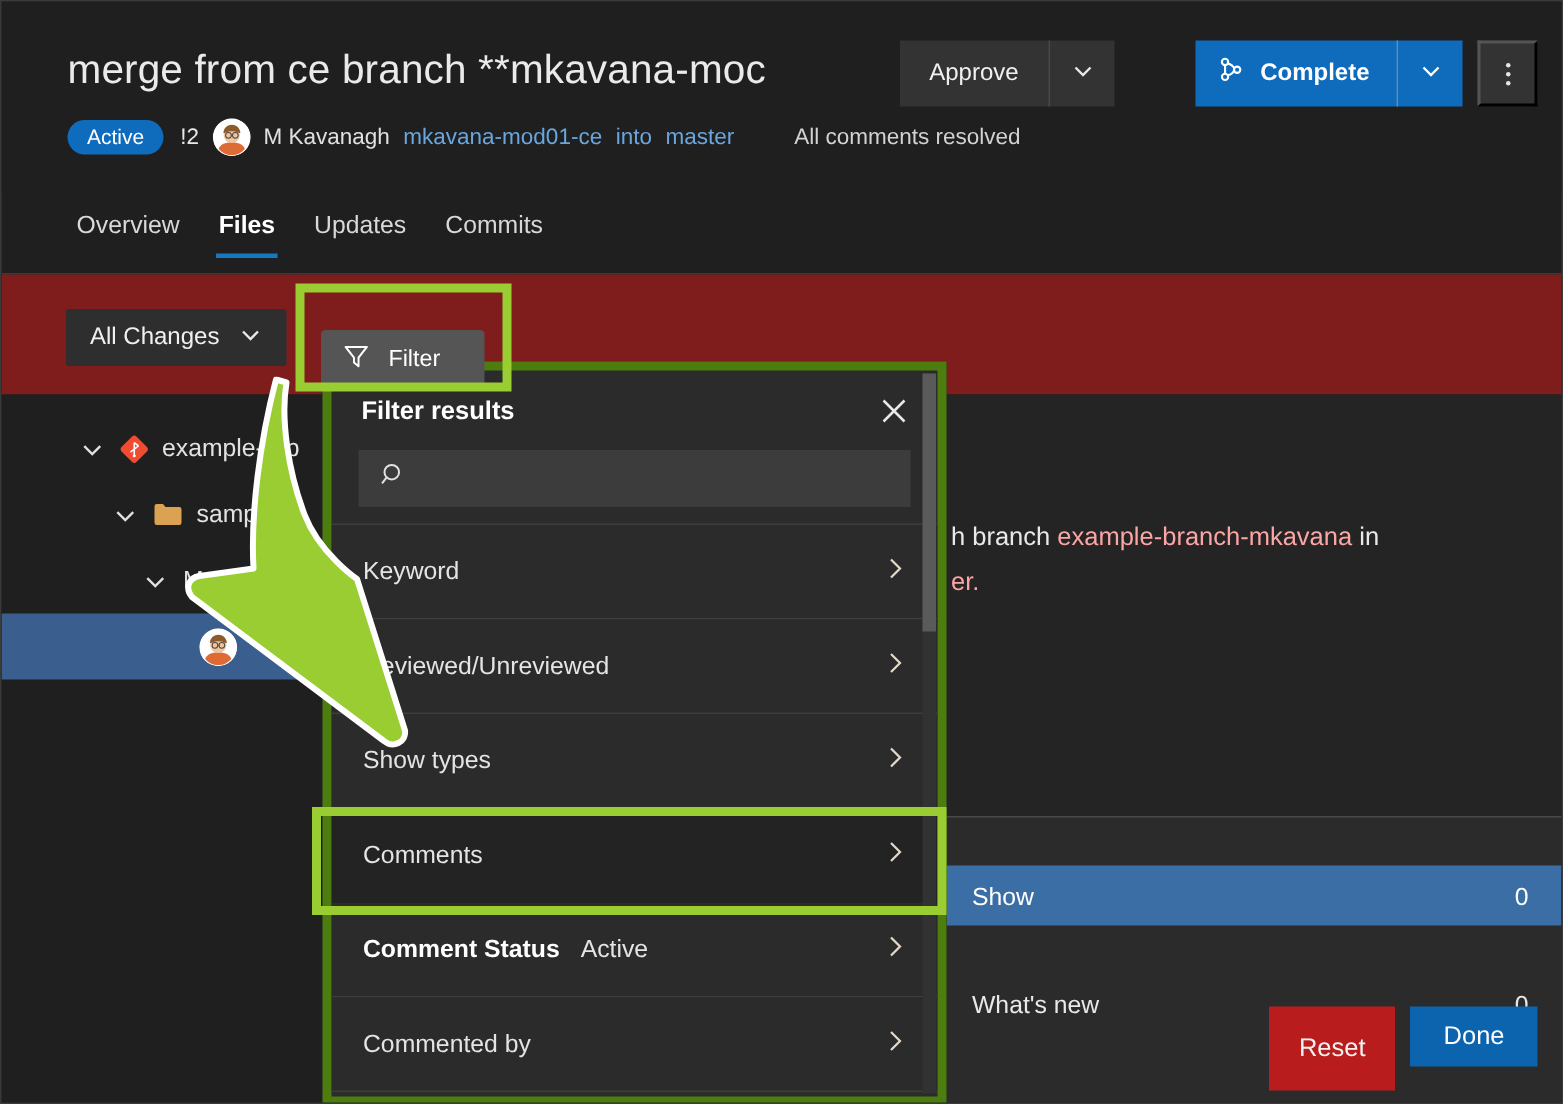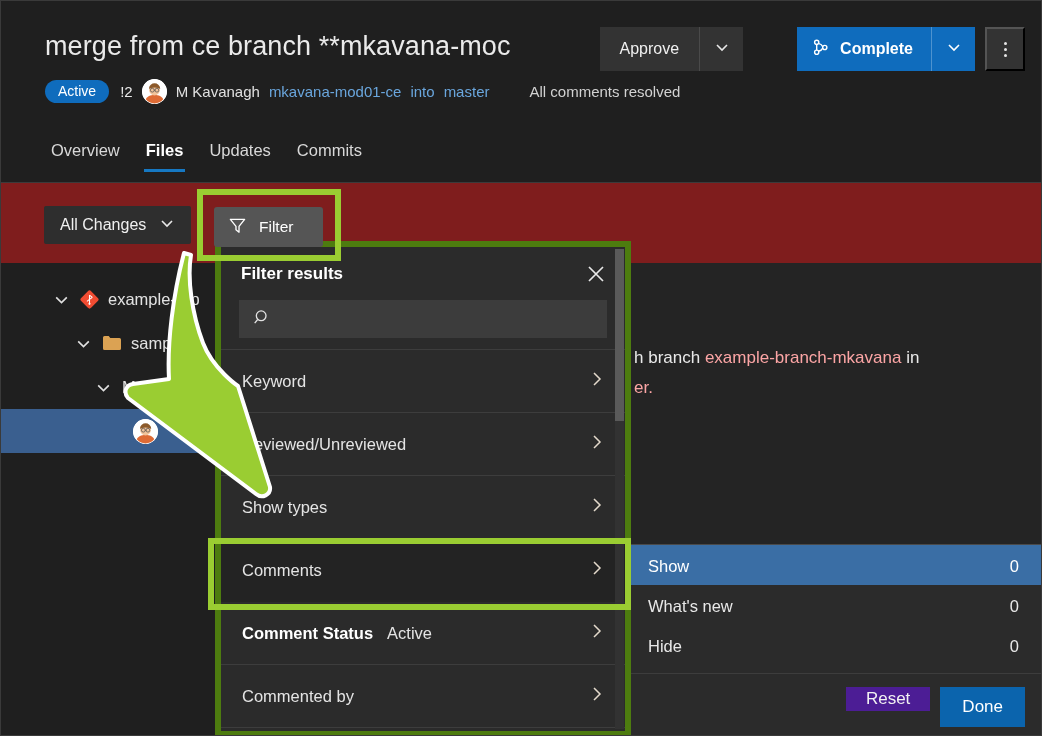--- a/index.html
+++ b/index.html
@@ -98,21 +98,21 @@
     position: absolute; left: 0; top: 182px; width: 1042px; height: 80px;
     background: #7f1d1d;
   }
   .allchanges {
     position: absolute; left: 43px; top: 23px; height: 38px;
     background: #2e2e2e; color: #f0f0f0; border: none;
     display: flex; align-items: center; gap: 13px; padding: 0 16px;
     font-size: 16px; font-family: inherit; border-radius: 2px;
   }
   .filterbtn {
-    position: absolute; left: 213px; top: 206px; height: 40px; width: 109px;
+    position: absolute; left: 213px; top: 219px; height: 40px; width: 109px;
     background: #555555; color: #ffffff; border: none; border-radius: 3px;
     display: flex; align-items: center; gap: 12px; padding: 0 14px;
     font-size: 15.5px; font-family: inherit; z-index: 32;
   }
   .fileinfo { position: absolute; left: 354px; top: 200px; }
   .fileinfo .l1 { font-size: 16px; color: #e8e8e8; display: flex; gap: 9px; align-items: baseline; }
   .fileinfo .minus { color: #f05c5c; }
   .fileinfo .plus { color: #7fc97f; }
   .fileinfo .l2 { font-size: 14.5px; color: #cfcfcf; margin-top: 4px; }
 
@@ -200,30 +200,30 @@
     position: absolute; right: 1px; top: 2px; width: 9px; bottom: 2px; background: #323232;
   }
 
   
   .submenu {
     position: absolute; left: 630px; top: 543px; right: 0; bottom: 0;
     background: #2b2b2b; border-top: 1px solid #4a4a4a; z-index: 18;
   }
   .sm-item {
     height: 40px; display: flex; align-items: center; justify-content: space-between;
-    padding: 2px 22px 0 17px; color: #e8e8e8; font-size: 16.5px;
+    padding: 2px 22px 0 17px; color: #e8e8e8; font-size: 16.5px; margin-top: 32px;
   }
   .sm-item.sel { background: #3a6ea5; color: #ffffff; }
   .sm-rule { height: 1px; background: #3d3d3d; margin-top: 8px; }
   .sm-actions {
     position: absolute; right: 16px; bottom: 8px; display: flex; gap: 10px; align-items: stretch;
   }
   .btn-reset {
-    background: #4c1d95; color: #f2f2f2; border: none;
-    padding: 0 20px; height: 24px; font-size: 17px; font-family: inherit;
+    background: #b91c1c; color: #f2f2f2; border: none;
+    padding: 0 20px; height: 56px; font-size: 17px; font-family: inherit;
   }
   .btn-done {
     background: #0b64ad; color: #ffffff; border: none;
     padding: 0 22px; height: 40px; font-size: 17px; font-family: inherit;
   }
 
   
   .anno { position: absolute; z-index: 60; pointer-events: none; }
   .anno-box { border: 6px solid #9acd32; }
   #anno-filter { left: 196px; top: 188px; width: 144px; height: 72px; }

